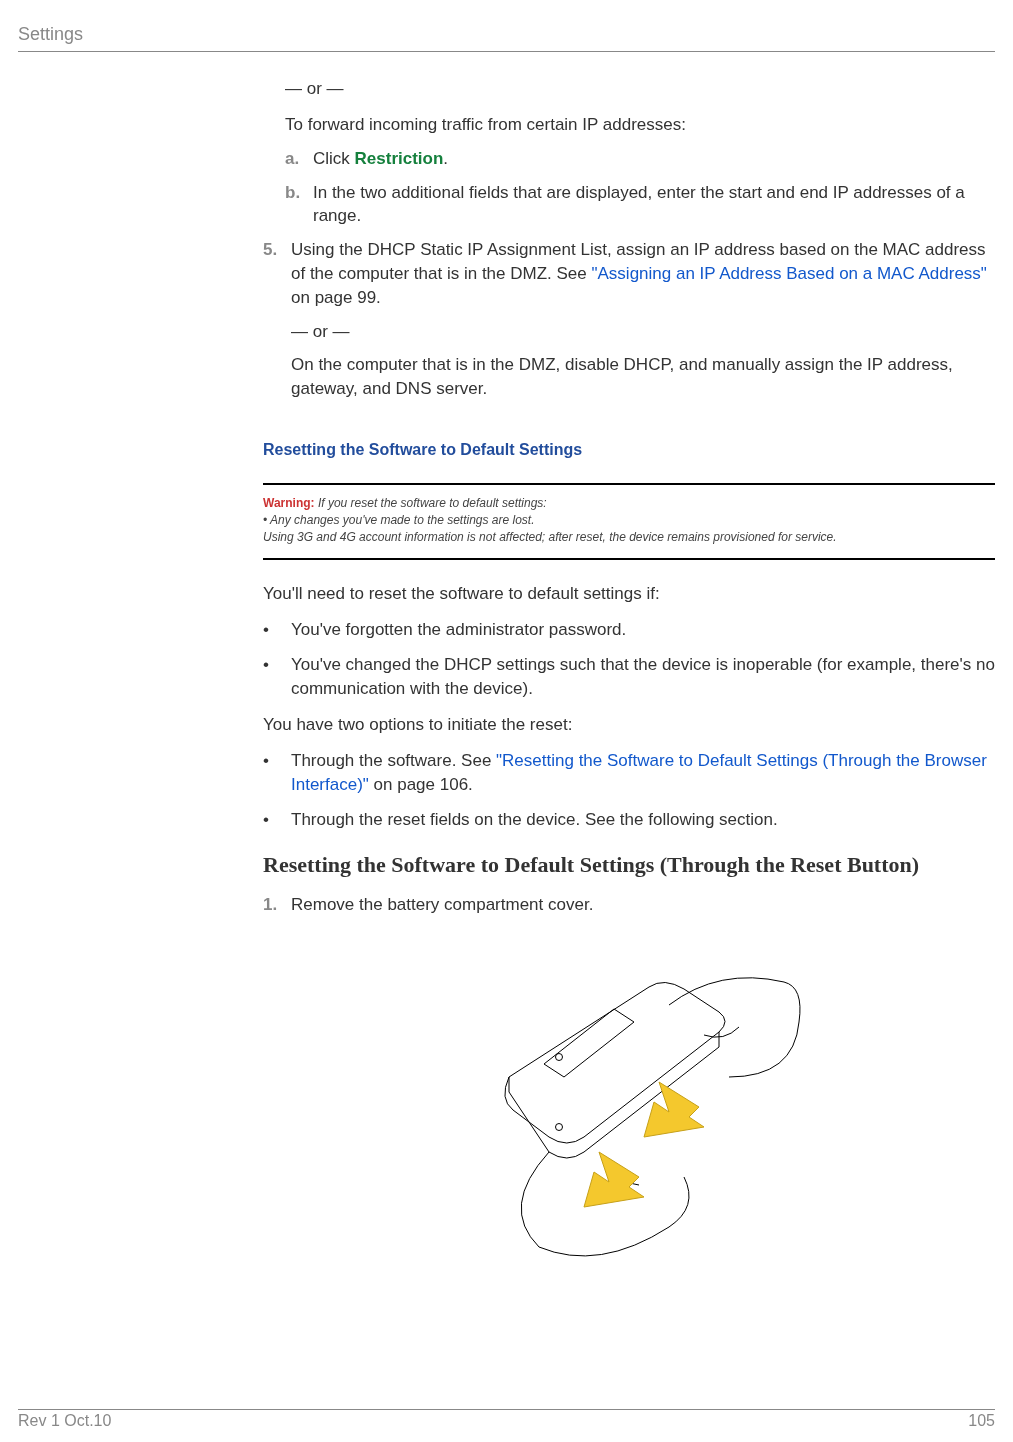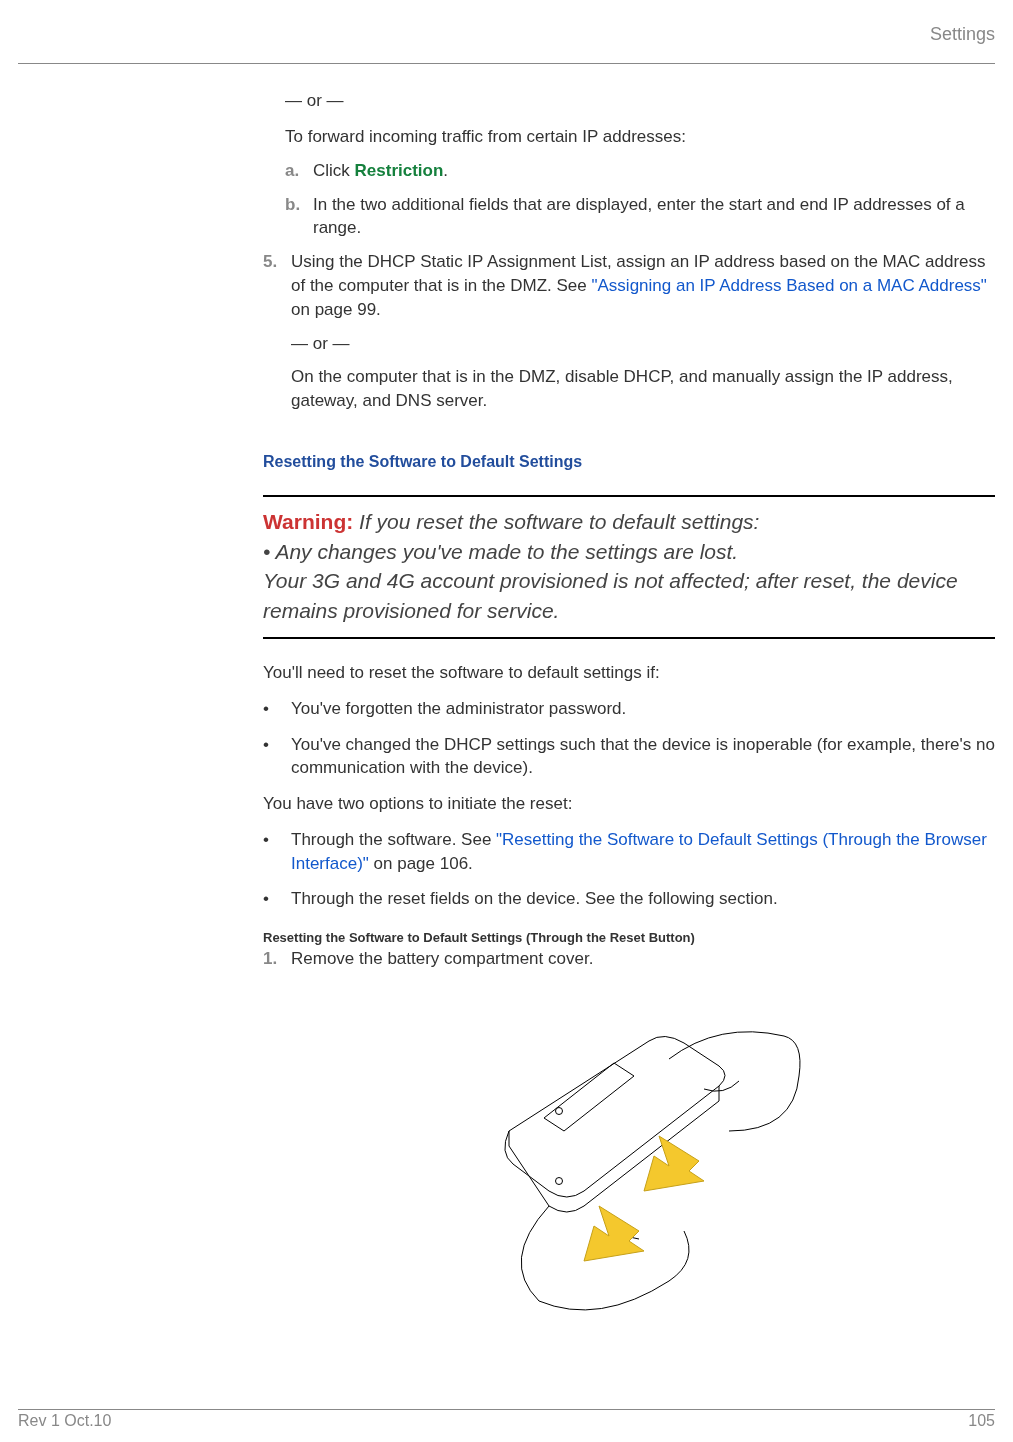--- a/index.html
+++ b/index.html
@@ -7,22 +7,21 @@
       font-family: Arial, Helvetica, sans-serif;
       font-size: 17px;
       color: #333;
       width: 1013px;
       height: 1442px;
       position: relative;
       padding: 22px 18px 0 18px;
       line-height: 1.4;
     }
     .header-section {
-      text-align: right;
-      padding-bottom: 16px;
+      padding-bottom: 4px;
       border-bottom: 1px solid #888;
       margin-bottom: 25px;
     }
     .header-section .sec {
       color: #888;
       font-size: 18px;
     }
     .content {
       margin-left: 245px;
       margin-right: 0;
@@ -68,40 +67,42 @@
       font-weight: bold;
       margin-top: 28px;
       margin-bottom: 22px;
     }
     .warnbox {
       border-top: 2px solid #000;
       border-bottom: 2px solid #000;
       padding: 10px 0 12px 0;
       font-style: italic;
       color: #444;
-      font-size: 21px;
+      font-size: 12px;
       margin-bottom: 22px;
     }
     .warnbox .warn-label {
       color: #c33;
       font-weight: bold;
       font-style: normal;
     }
     .warnbox p { margin: 0; }
     .para { margin-bottom: 12px; }
     .bulitem {
       display: flex;
       margin-bottom: 12px;
     }
     .bulitem .marker { min-width: 28px; }
     .bulitem .text { flex: 1; }
     h3.subsection {
       font-weight: bold;
-      font-size: 13px;
+      font-size: 22px;
       margin-top: 18px;
+      margin-bottom: 12px;
+      font-family: Liberation Serif, serif;
     }
     .figure-wrap { text-align: center; margin-top: 10px; }
     .figure {
       display: inline-block;
       width: 380px;
       height: 330px;
     }
     .footer {
       position: absolute;
       bottom: 10px;
@@ -148,21 +149,21 @@
     </div>
   </div>
 
   <h2 class="section">Resetting the Software to Default Settings</h2>
 
   <div class="warnbox">
     <p>
       <span class="warn-label">Warning:</span><span> If you reset the software to default settings:</span>
     </p>
     <p>•  Any changes you've made to the settings are lost.</p>
-    <p>Your 3G and 4G account provisioned is not affected; after reset, the device remains provisioned for service.</p>
+    <p>Using 3G and 4G account information is not affected; after reset, the device remains provisioned for service.</p>
   </div>
 
   <div class="para">You'll need to reset the software to default settings if:</div>
 
   <div class="bulitem">
     <div class="marker">•</div>
     <div class="text">You've forgotten the administrator password.</div>
   </div>
   <div class="bulitem">
     <div class="marker">•</div>

